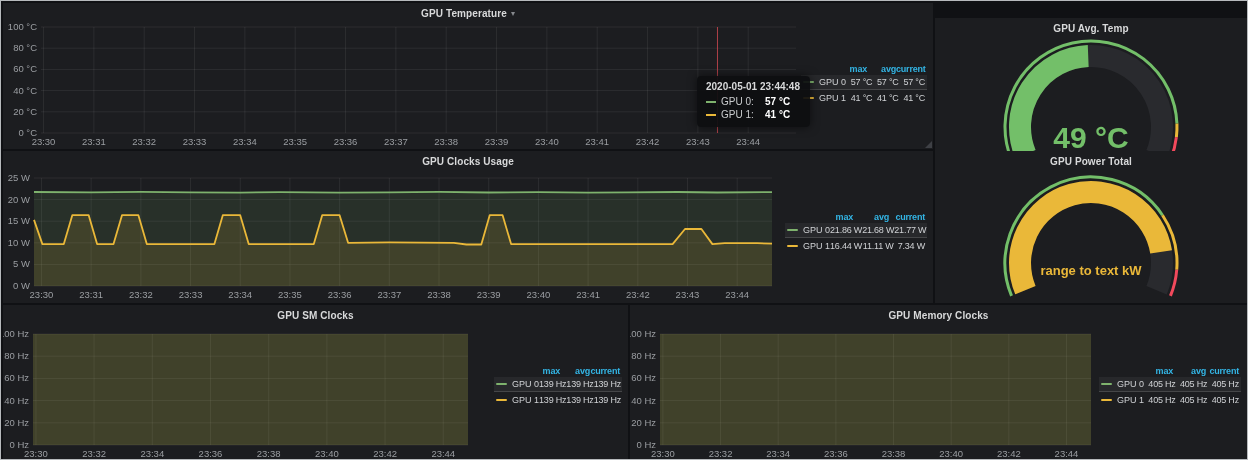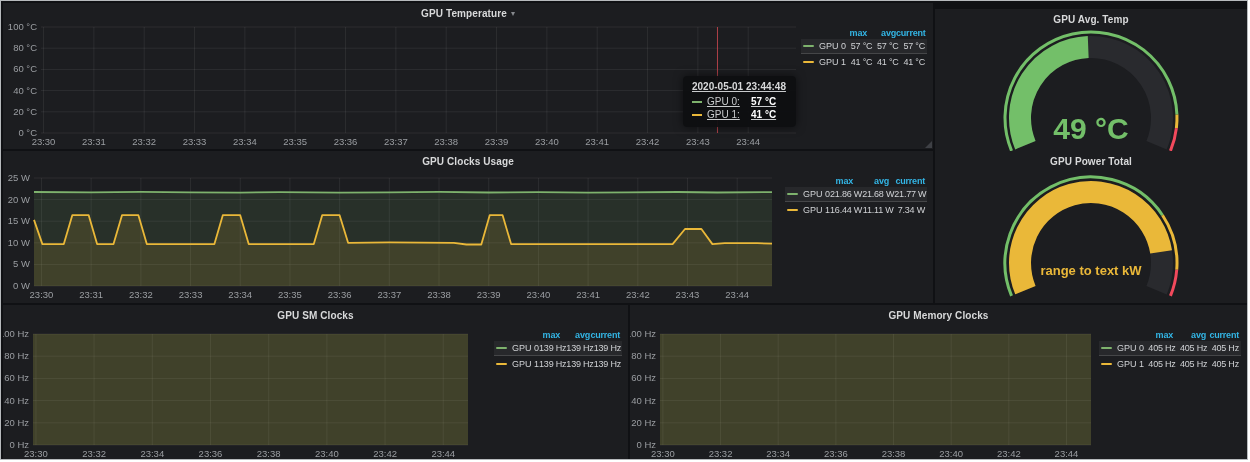--- a/index.html
+++ b/index.html
@@ -17,58 +17,58 @@
     gap: 4px; cursor: pointer;
   }
   .panel-title { font-size: 10px; font-weight: bold; color: #d8d9da; letter-spacing: .1px; }
   .caret { font-size: 8px; color: #86898d; margin-top: 1px; }
   .panel-body { display: flex; height: calc(100% - 20px); }
   .chart-area { position: relative; flex: 1 1 auto; }
   .chart-area svg { display: block; }
   svg text { font-family: "Liberation Sans", sans-serif; }
 
   
-  .legend { flex: 0 0 auto; padding: 3px 6px 0 0; font-size: 9px; color: #d0d2d5; }
+  .legend { flex: 0 0 auto; padding: 3px 6px 0 0; font-size: 9px; color: #d0d2d5; margin-top: 36px; }
   .legend-temp  { width: 132px; }
   .legend-power { width: 148px; }
   .legend-sm    { width: 134px; }
   .legend-mem   { width: 148px; }
   .lg-row { display: flex; align-items: center; height: 15px; padding: 0 2px; }
   .lg-head { height: 13px; color: #33B5E5; font-weight: bold; }
   .lg-row.hl { background: rgba(255,255,255,0.05); border-bottom: 1px solid rgba(255,255,255,0.14); }
   .lg-name { flex: 1 1 auto; display: flex; align-items: center; gap: 5px; white-space: nowrap; }
   .lg-dash { width: 11px; height: 2px; border-radius: 1px; flex: 0 0 auto; }
   .lg-val { text-align: right; white-space: nowrap; letter-spacing: -0.2px; }
   .legend-temp  .lg-val { width: 29px; }
   .legend-power .lg-val { width: 36px; }
   .legend-sm    .lg-val { width: 30px; }
   .legend-mem   .lg-val { width: 33px; }
 
   
   .tooltip {
-    position: absolute; left: 680px; top: 73px; z-index: 6;
+    position: absolute; left: 694px; top: 73px; z-index: 6;
     background: rgba(13,14,16,0.93); border-radius: 4px;
     padding: 5px 10px 6px 9px; font-size: 10px; color: #c9cbcd;
-    box-shadow: 0 0 10px rgba(0,0,0,0.55); white-space: nowrap; text-decoration: underline;
+    box-shadow: 0 0 10px rgba(0,0,0,0.55); white-space: nowrap;
   }
   .tt-time { font-weight: bold; color: #d8d9da; margin-bottom: 3px; }
   .tt-row { display: flex; align-items: center; line-height: 13px; }
   .tt-dash { width: 10px; height: 2px; margin-right: 5px; flex: 0 0 auto; }
   .tt-name { width: 44px; }
   .tt-val { font-weight: bold; color: #ffffff; }
 
   .grip {
     position: absolute; right: 1px; bottom: 1px; width: 0; height: 0;
     border-bottom: 7px solid #3e4045; border-left: 7px solid transparent;
     cursor: nwse-resize;
   }
 
   
   #p-temp   { left: 2px;   top: 2px;   width: 930px; height: 146px; }
-  #p-tgauge { left: 934px; top: 8px;   width: 312px; height: 146px; }
+  #p-tgauge { left: 934px; top: 17px;   width: 312px; height: 146px; }
   #p-power  { left: 2px;   top: 150px; width: 930px; height: 152px; }
   #p-pgauge { left: 934px; top: 150px; width: 312px; height: 152px; text-align: right; }
   #p-sm     { left: 2px;   top: 304px; width: 625px; height: 154px; }
   #p-mem    { left: 629px; top: 304px; width: 617px; height: 154px; }
 </style>
 </head>
 <body>
 
 <div class="frame">
 

